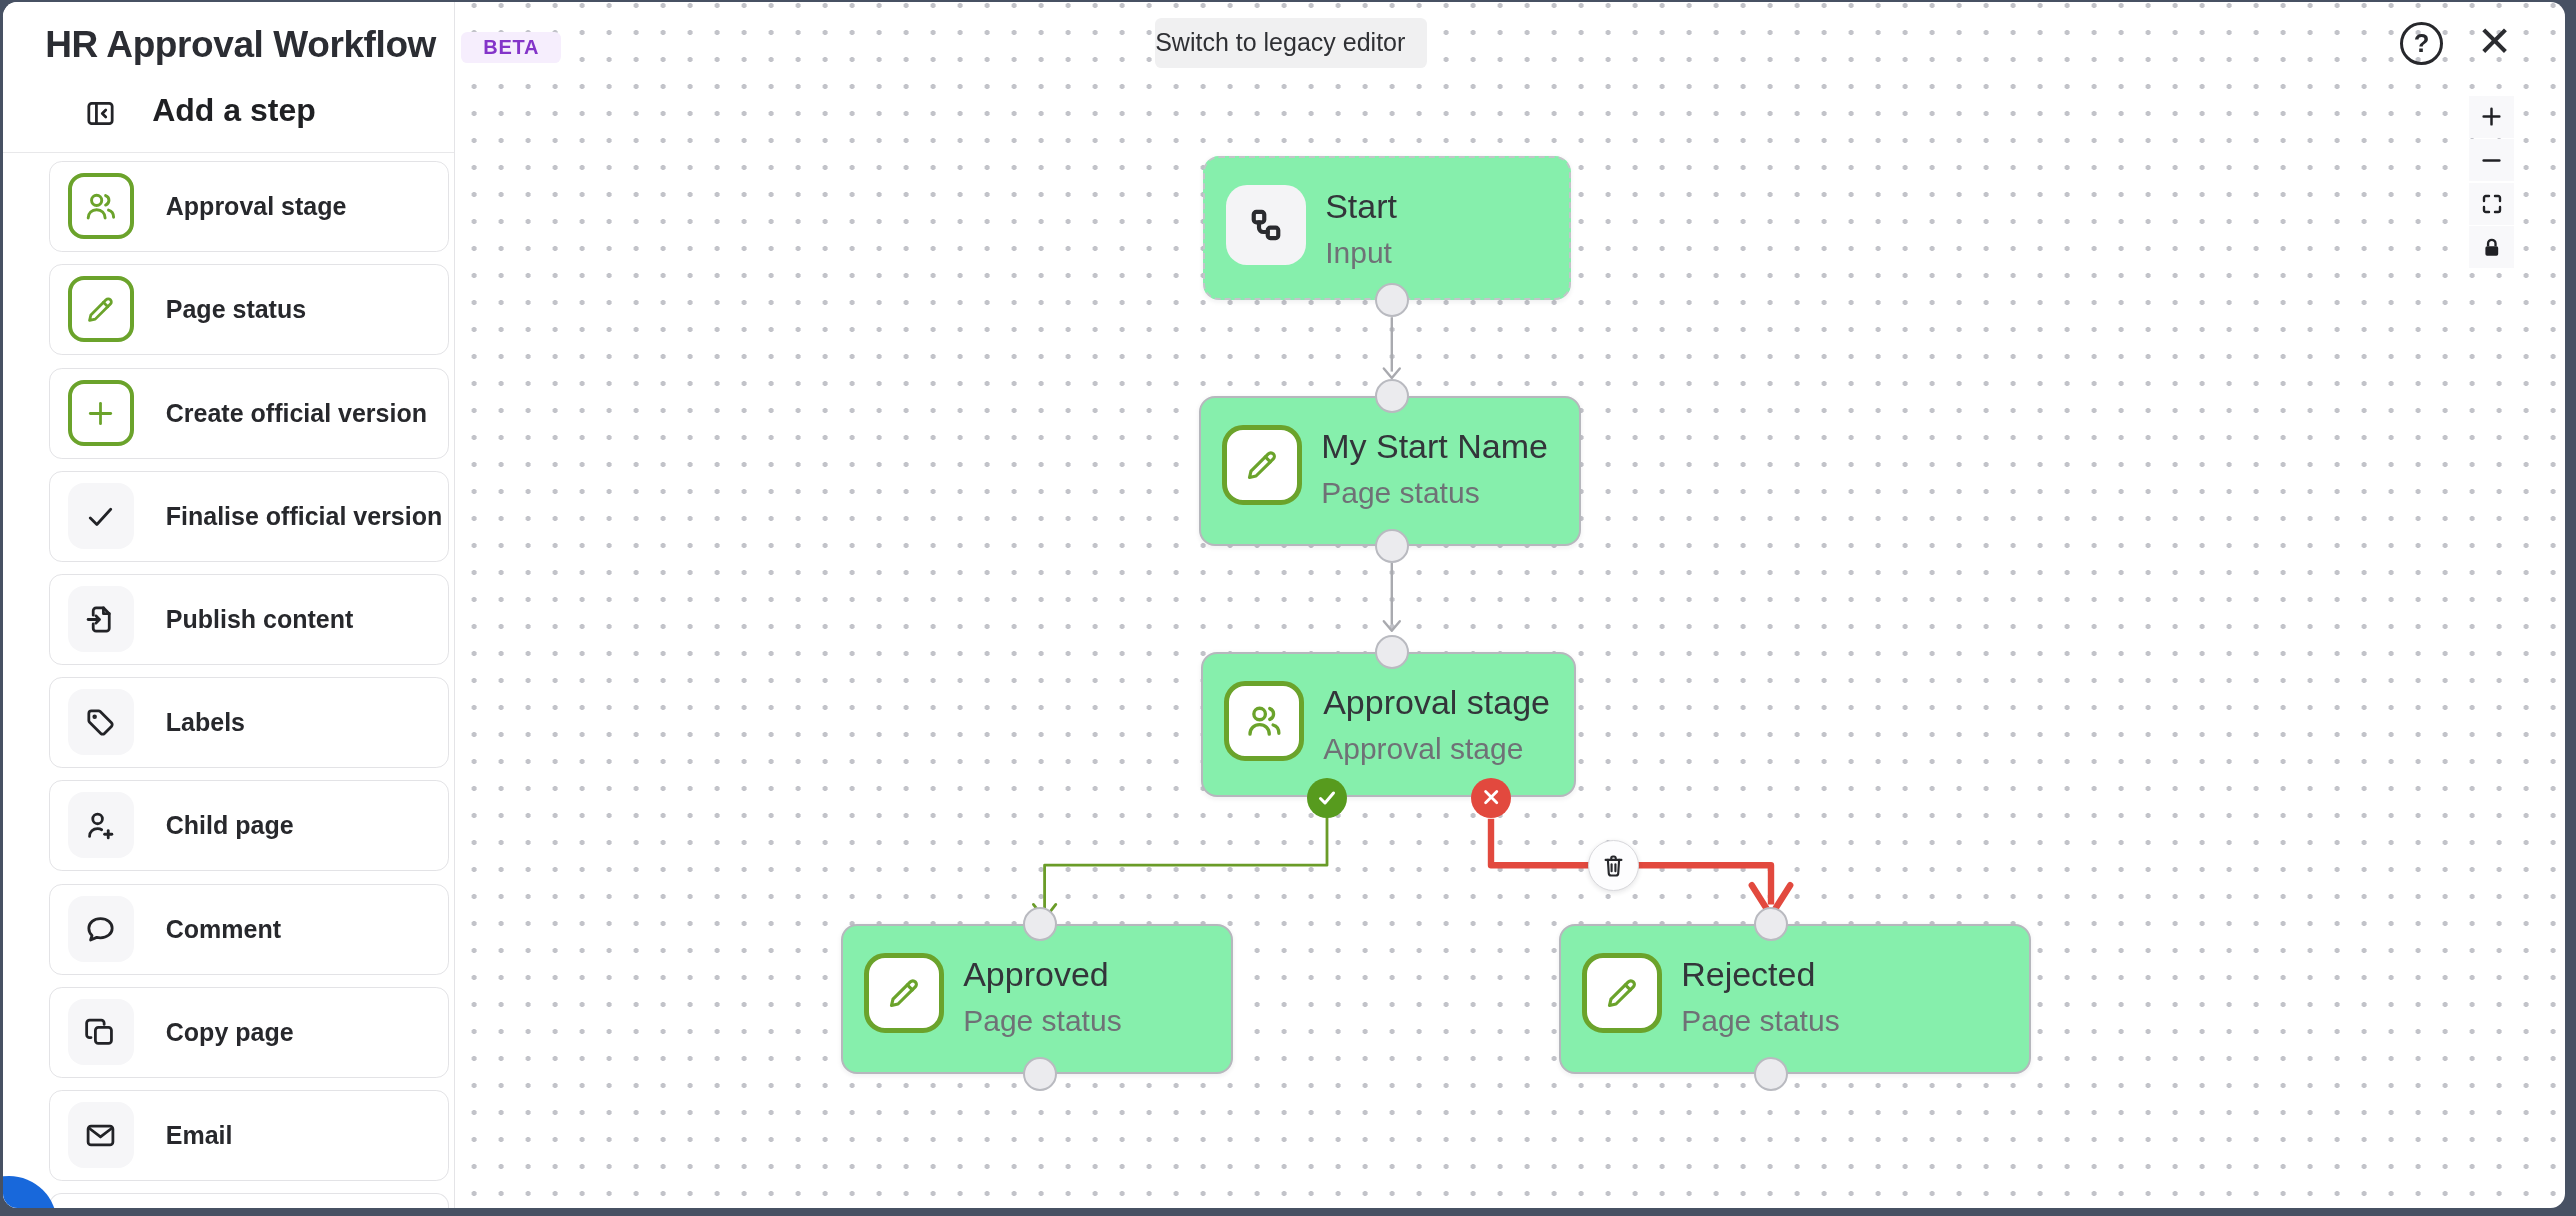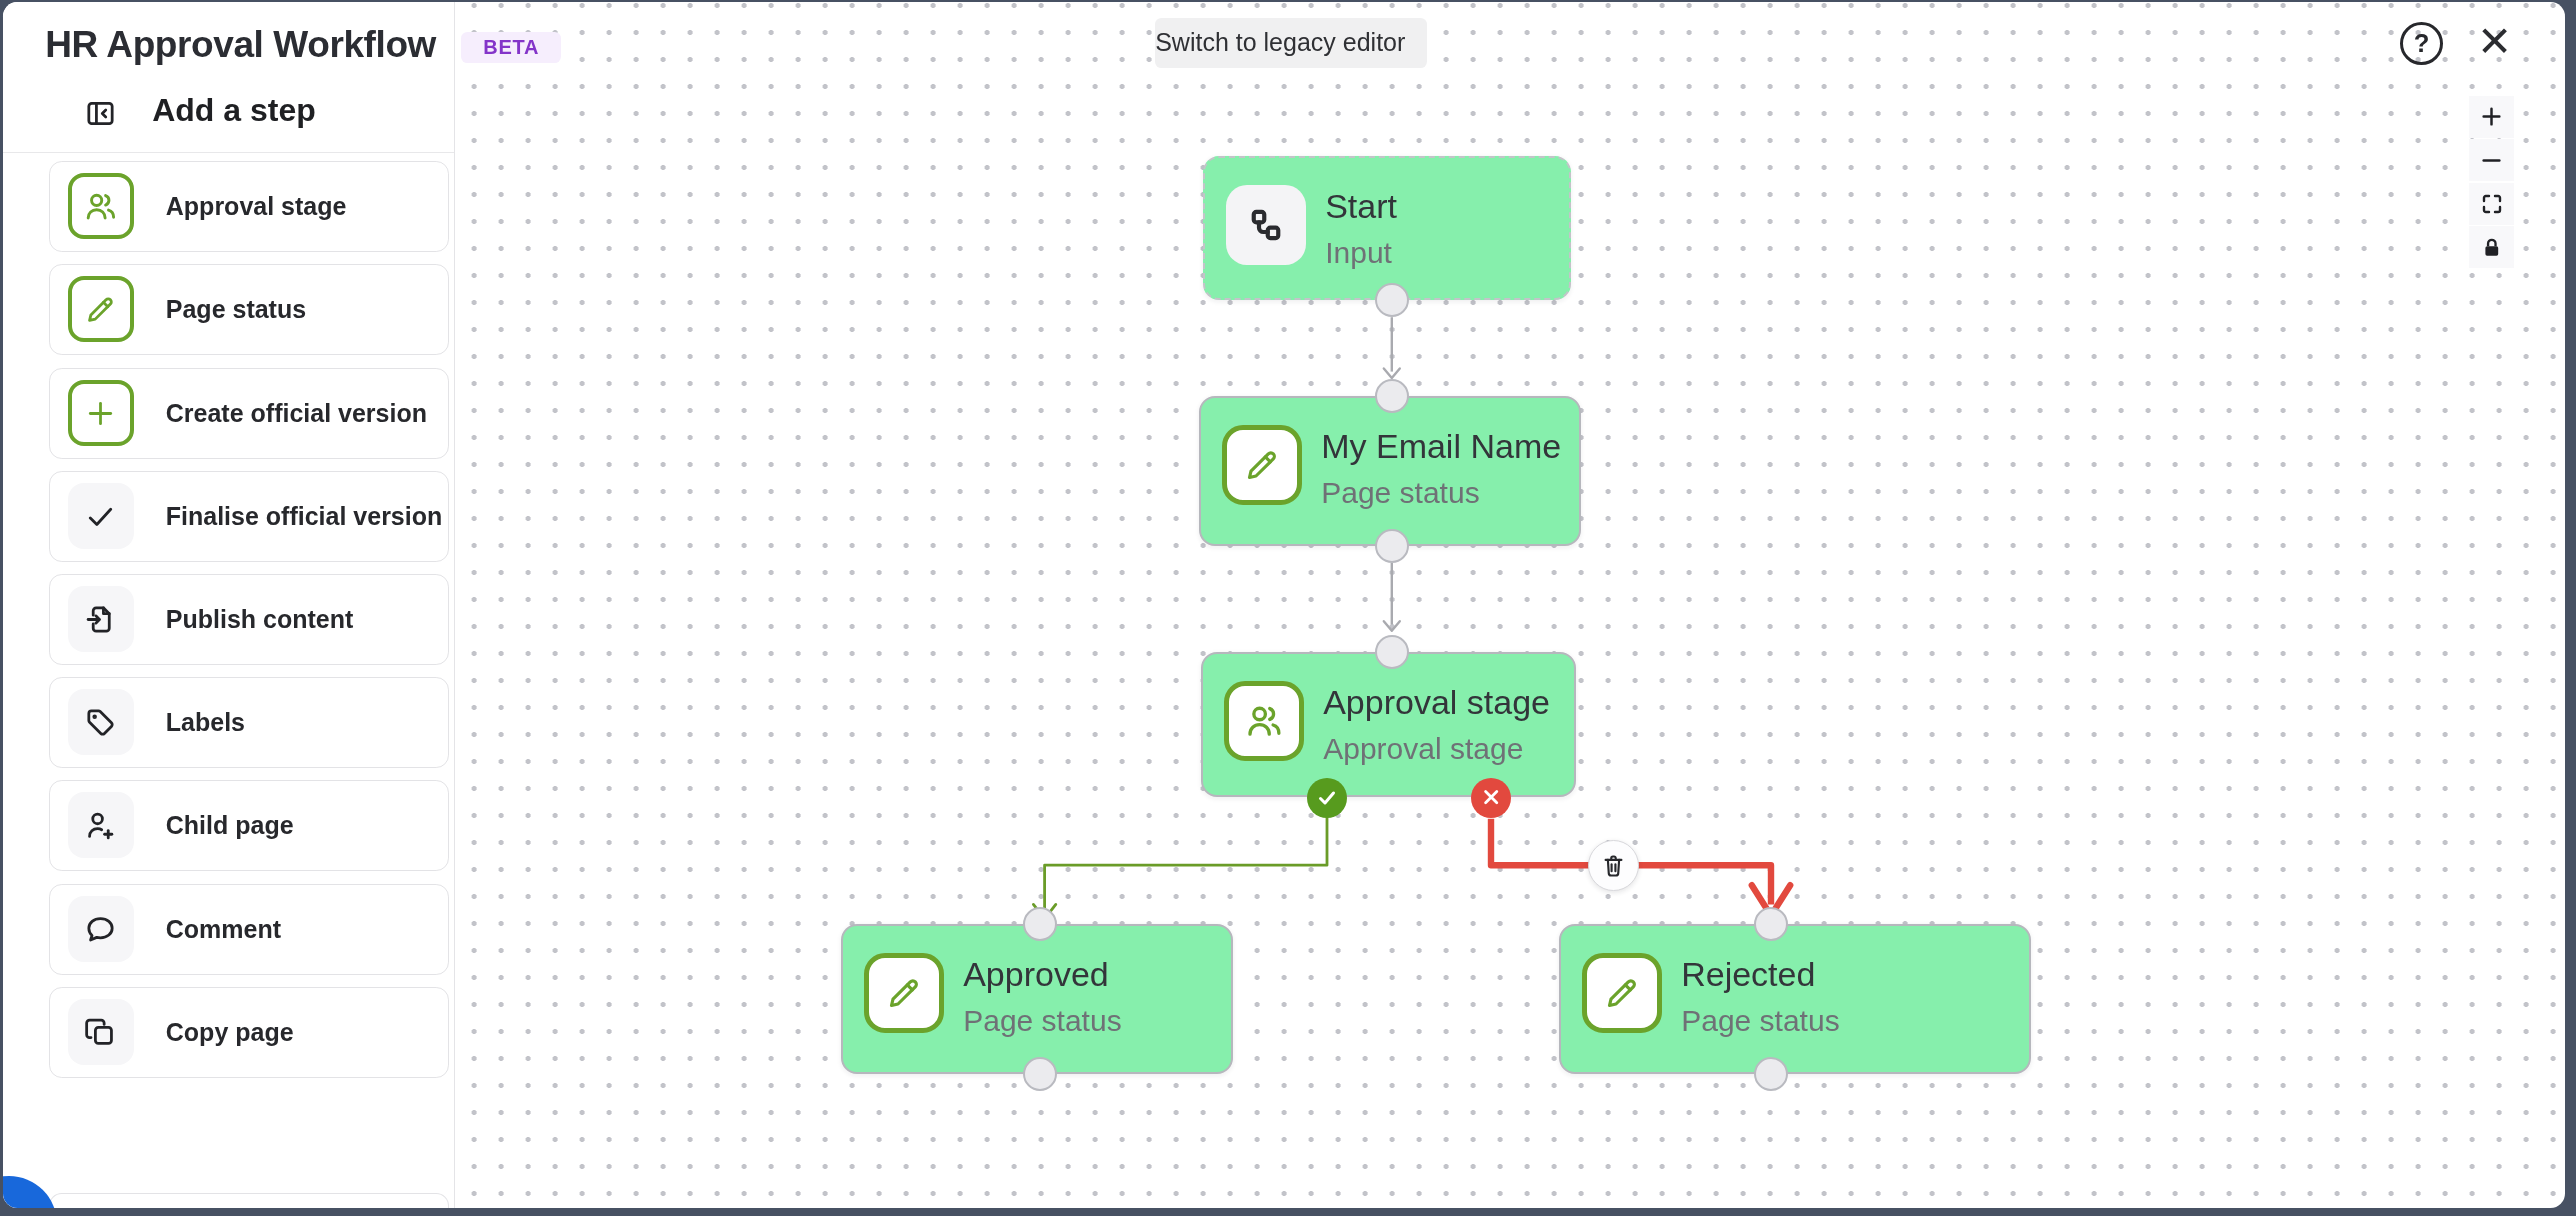--- a/index.html
+++ b/index.html
@@ -263,20 +263,29 @@
     <div class="sb-item" style="top:985px">
       <span class="sb-icon gray">
         <svg width="35" height="35" viewBox="0 0 24 24" fill="none" stroke="currentColor" stroke-width="1.9" stroke-linecap="round" stroke-linejoin="round">
             <rect x="8.5" y="8.5" width="11" height="11" rx="2"></rect>
             <path d="M5.5 15.5h-1a2 2 0 0 1-2-2v-8a2 2 0 0 1 2-2h8a2 2 0 0 1 2 2v1"></path>
           </svg>
       </span>
       <span class="sb-label">Copy page</span>
     </div>
 
+    <div class="sb-item" style="top:1088px">
+      <span class="sb-icon gray">
+        <svg width="35" height="35" viewBox="0 0 24 24" fill="none" stroke="currentColor" stroke-width="1.9" stroke-linecap="round" stroke-linejoin="round">
+            <rect x="3.5" y="5.5" width="17" height="13" rx="2"></rect>
+            <path d="M4.5 7.2l7.5 5.8 7.5-5.8"></path>
+          </svg>
+      </span>
+      <span class="sb-label">Email</span>
+    </div>
 
     <div class="sb-item partial"></div>
   </div>
 
   <div class="node dashed" style="left:1200px; top:154px; width:368px; height:144px;">
     <span class="node-icon gray">
       <svg width="42" height="42" viewBox="0 0 24 24" fill="none" stroke="currentColor" stroke-width="2.4" stroke-linecap="round" stroke-linejoin="round">
           <rect x="5" y="4.5" width="6" height="6" rx="1.5"></rect>
           <rect x="13" y="13.5" width="6" height="6" rx="1.5"></rect>
           <path d="M8 10.5v3a2.5 2.5 0 0 0 2.5 2.5H13"></path>
@@ -287,21 +296,21 @@
   </div>
   <div class="connector" style="left:1389px; top:298px;"></div>
 
   <div class="node solid" style="left:1196px; top:394px; width:382px; height:150px;">
     <span class="node-icon green">
       <svg width="40" height="40" viewBox="0 0 24 24" fill="none" stroke="currentColor" stroke-width="1.9" stroke-linecap="round" stroke-linejoin="round">
           <path d="M4.5 19.5l.9-3.8L15.8 5.3a2.1 2.1 0 0 1 3 3L8.4 18.6l-3.9.9z"></path>
           <path d="M14 7.1l3 3"></path>
         </svg>
     </span>
-    <span class="node-title">My Email Name</span>
+    <span class="node-title">My Start Name</span>
     <span class="node-subtitle">Page status</span>
   </div>
   <div class="connector" style="left:1389px; top:394px;"></div>
   <div class="connector" style="left:1389px; top:544px;"></div>
 
   <div class="node solid" style="left:1198px; top:650px; width:375px; height:145px;">
     <span class="node-icon green">
       <svg width="42" height="42" viewBox="0 0 24 24" fill="none" stroke="currentColor" stroke-width="1.9" stroke-linecap="round" stroke-linejoin="round">
           <circle cx="9.5" cy="8" r="3.3"></circle>
           <path d="M4 19.5c0-3.3 2.4-5.4 5.5-5.4s5.5 2.1 5.5 5.4"></path>

